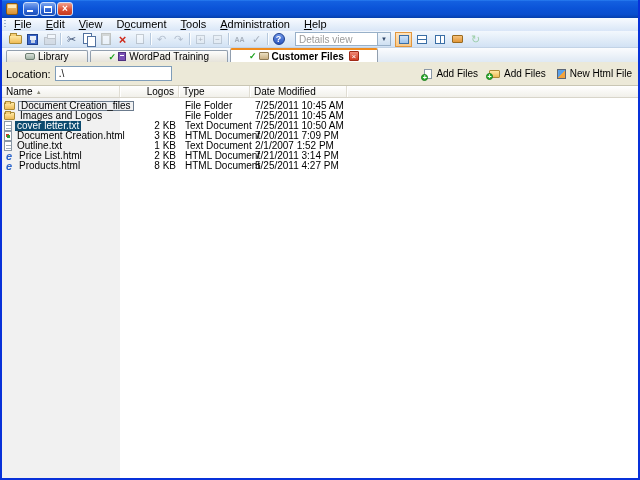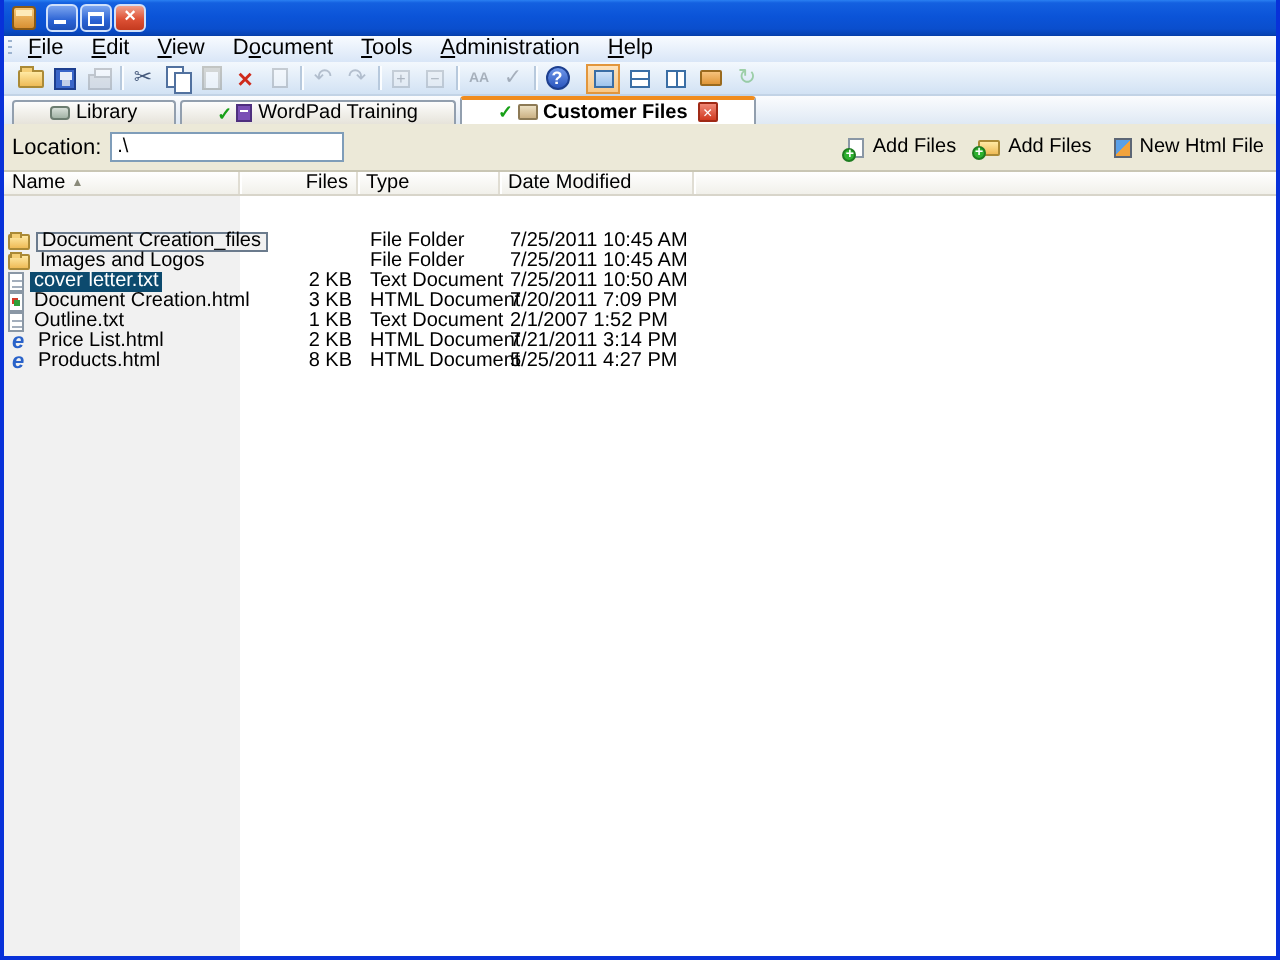--- a/index.html
+++ b/index.html
@@ -98,21 +98,21 @@
 
   
   .listarea{flex:1;position:relative;background:#fff;overflow:hidden;}
   .colstrip{position:absolute;left:0;top:12px;bottom:0;width:118px;background:#f1f1f1;}
   .lhdr{position:relative;z-index:2;display:grid;grid-template-columns:118px 59px 71px 97px 1fr;height:12px;
     background:linear-gradient(#ffffff,#f1f0ea);border-bottom:1px solid #d8d5ca;font-size:10px;}
   .hcell{line-height:11px;padding:0 4px;white-space:nowrap;overflow:hidden;border-right:1px solid #e0ddd3;box-shadow:1px 0 0 #fff;}
   .hcell.hfill{border-right:none;box-shadow:none;}
   .hsize{text-align:right;}
   .sort{font-size:6px;color:#8a8a7a;margin-left:3px;vertical-align:1px;}
-  .rows{position:relative;z-index:1;padding-top:18px;}
+  .rows{position:relative;z-index:1;padding-top:3px;}
   .row{display:grid;grid-template-columns:118px 59px 71px 97px 1fr;height:10px;line-height:10px;font-size:10px;white-space:nowrap;}
   .cname{display:flex;align-items:center;padding-left:2px;overflow:visible;}
   .csize{text-align:right;padding-right:3px;}
   .ctype{padding-left:6px;}
   .cdate{padding-left:5px;}
   .lbl{padding:0 2px;}
   .lbl.sel{background:#0c4a6e;color:#fff;}
   .lbl.boxed{border:1px solid #6b7b8d;line-height:8px;background:#f1f1f1;}
   .fi{margin-right:3px;flex:0 0 auto;position:relative;}
   .fi-folder{width:11px;height:8px;background:linear-gradient(#ffe9a3,#eebb57);border:1px solid #ab8a36;border-radius:1px;}
@@ -209,20 +209,26 @@
         <span class="ic-find">AA</span>
       </span>
     <span class="tbtn disabled">
         <span class="ic-glyph">✓</span>
       </span>
     <span class="tsep"></span>
     <span class="tbtn">
         <span class="ic-help">?</span>
       </span>
     <span class="grip"></span>
+    <span class="combo">
+      <span class="combo-text">Details view</span>
+      <span class="combo-btn">
+          <span>▼</span>
+        </span>
+    </span>
     <span class="vbtn selected">
         <span class="vi-details"></span>
       </span>
     <span class="vbtn">
         <span class="vi-hsplit"></span>
       </span>
     <span class="vbtn">
         <span class="vi-vsplit"></span>
       </span>
     <span class="vbtn">
@@ -271,21 +277,21 @@
       <span class="ai ai-html"></span>
       <span>New Html File</span>
     </span>
   </div>
 
   <div class="listarea">
     <div class="colstrip"></div>
 
     <div class="lhdr">
       <span class="hcell"><span>Name</span><span class="sort">▲</span></span>
-      <span class="hcell hsize"><span>Files</span></span>
+      <span class="hcell hsize"><span>Logos</span></span>
       <span class="hcell"><span>Type</span></span>
       <span class="hcell"><span>Date Modified</span></span>
       <span class="hcell hfill"></span>
     </div>
 
     <div class="rows">
       <div class="row">
         <span class="cname">
             <span class="fi fi-folder"></span>
             <span class="lbl boxed">Document Creation_files</span>

